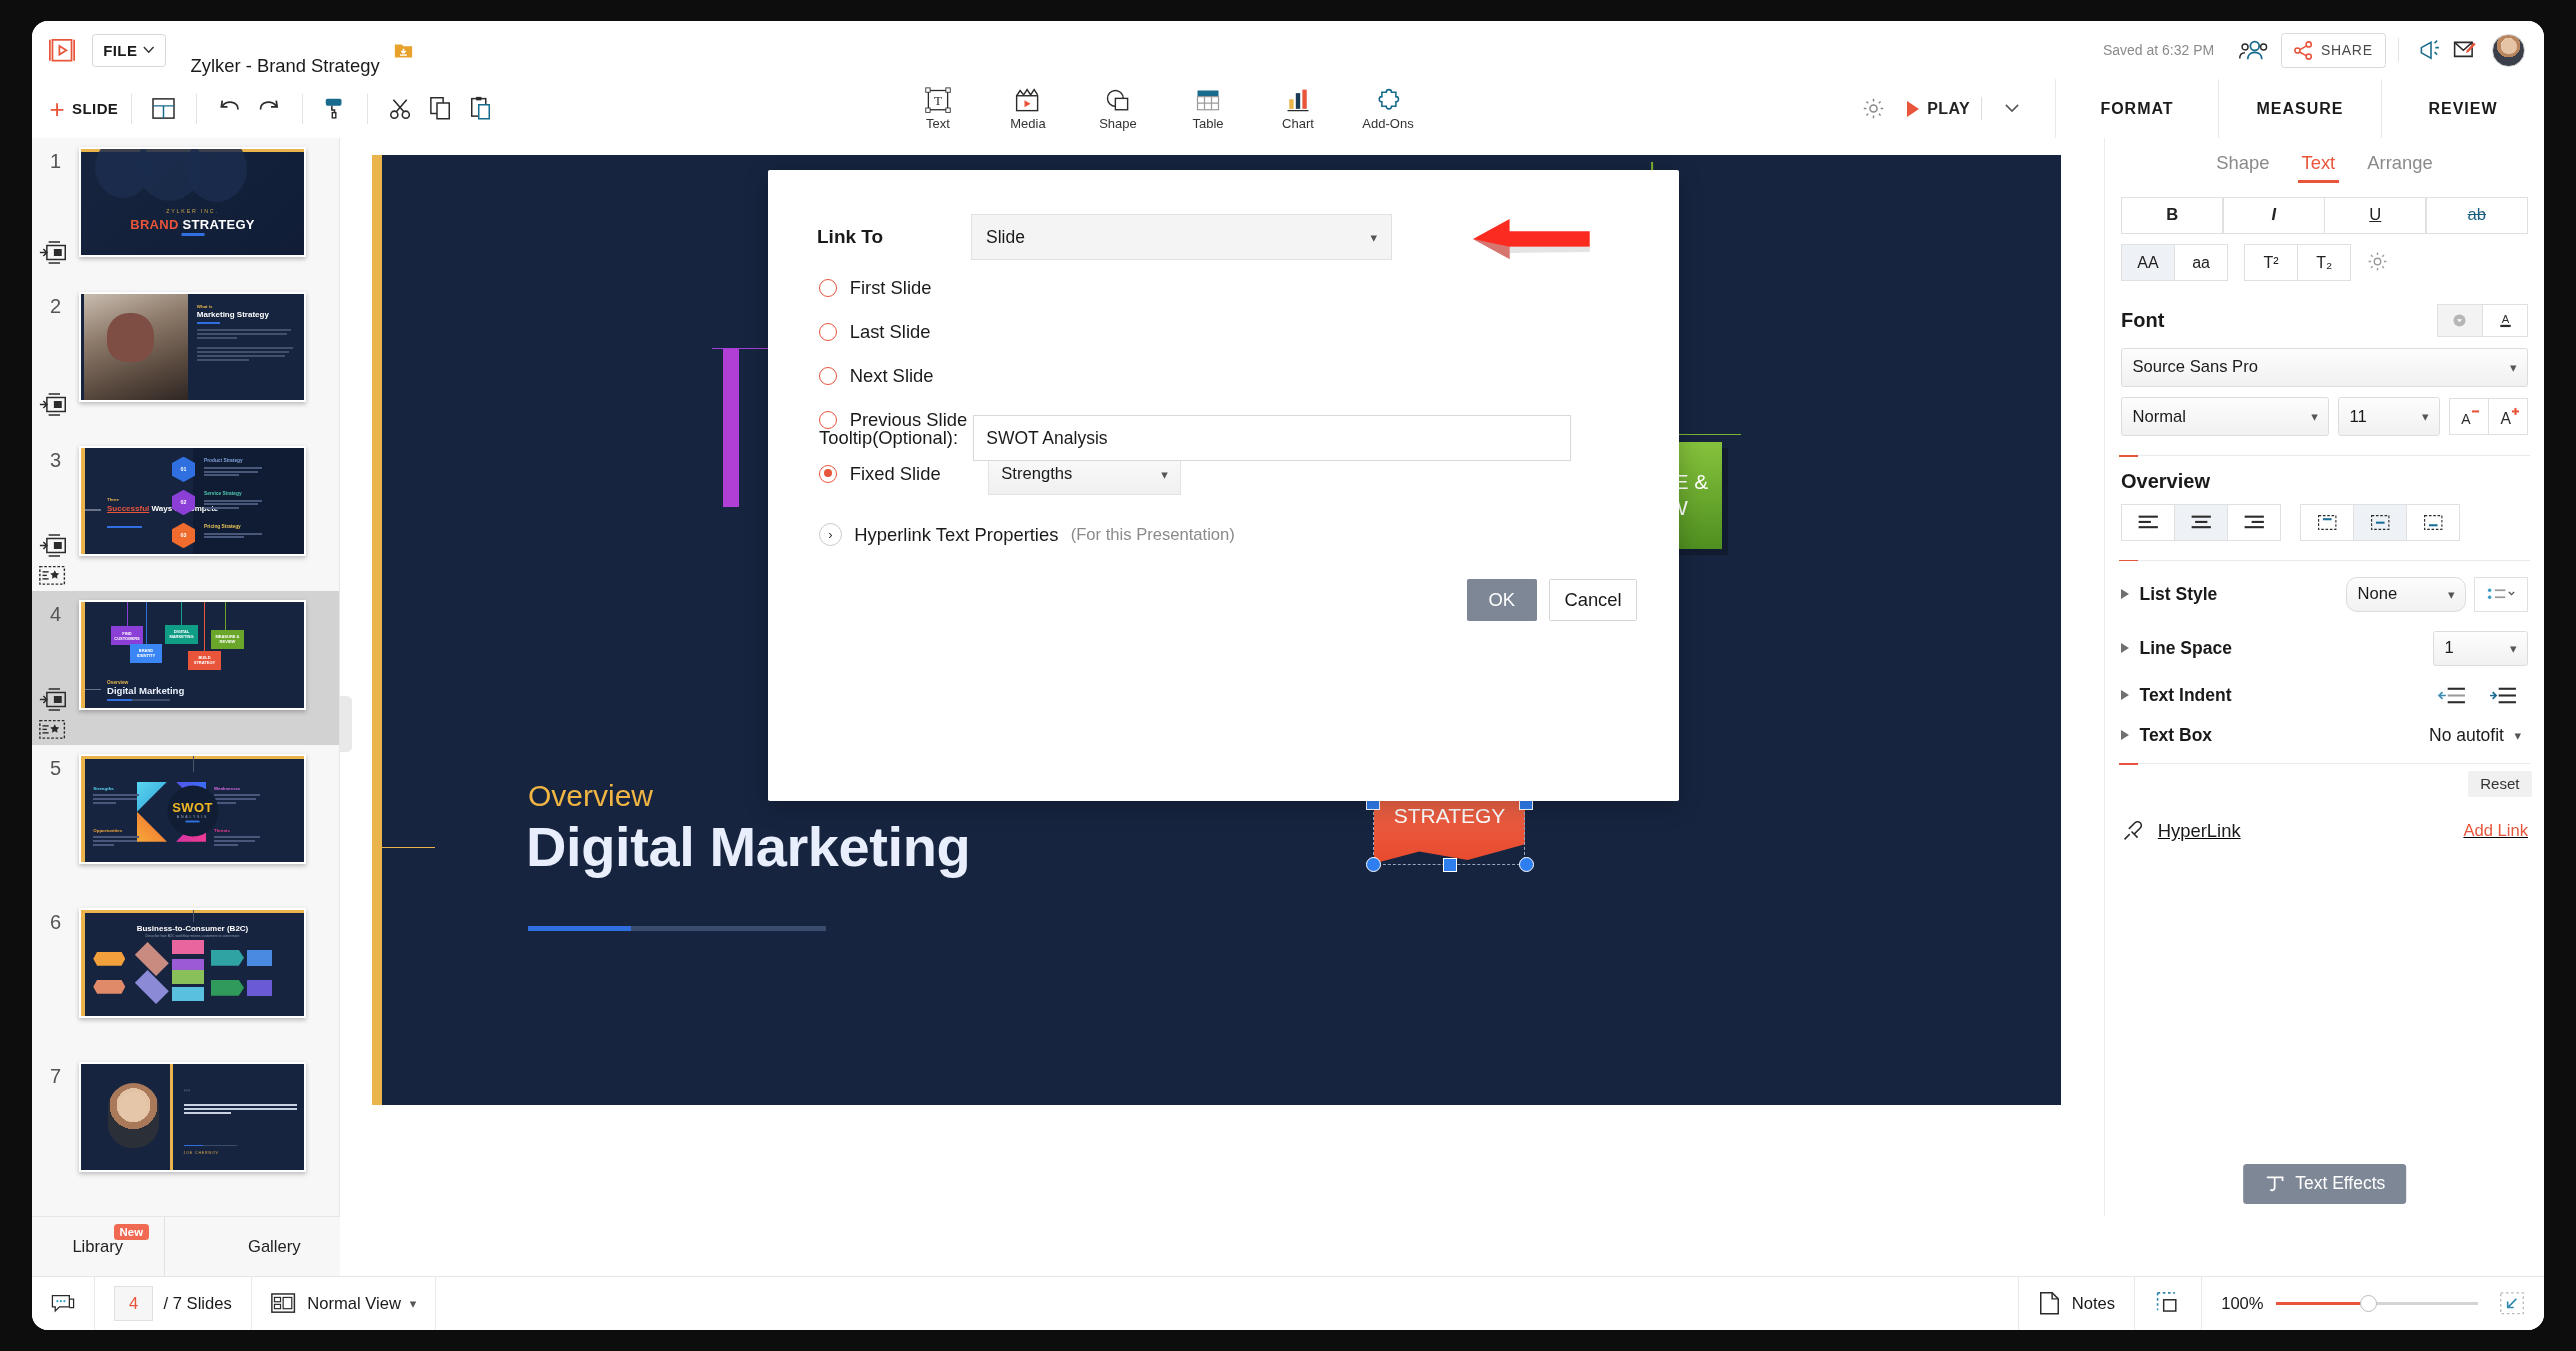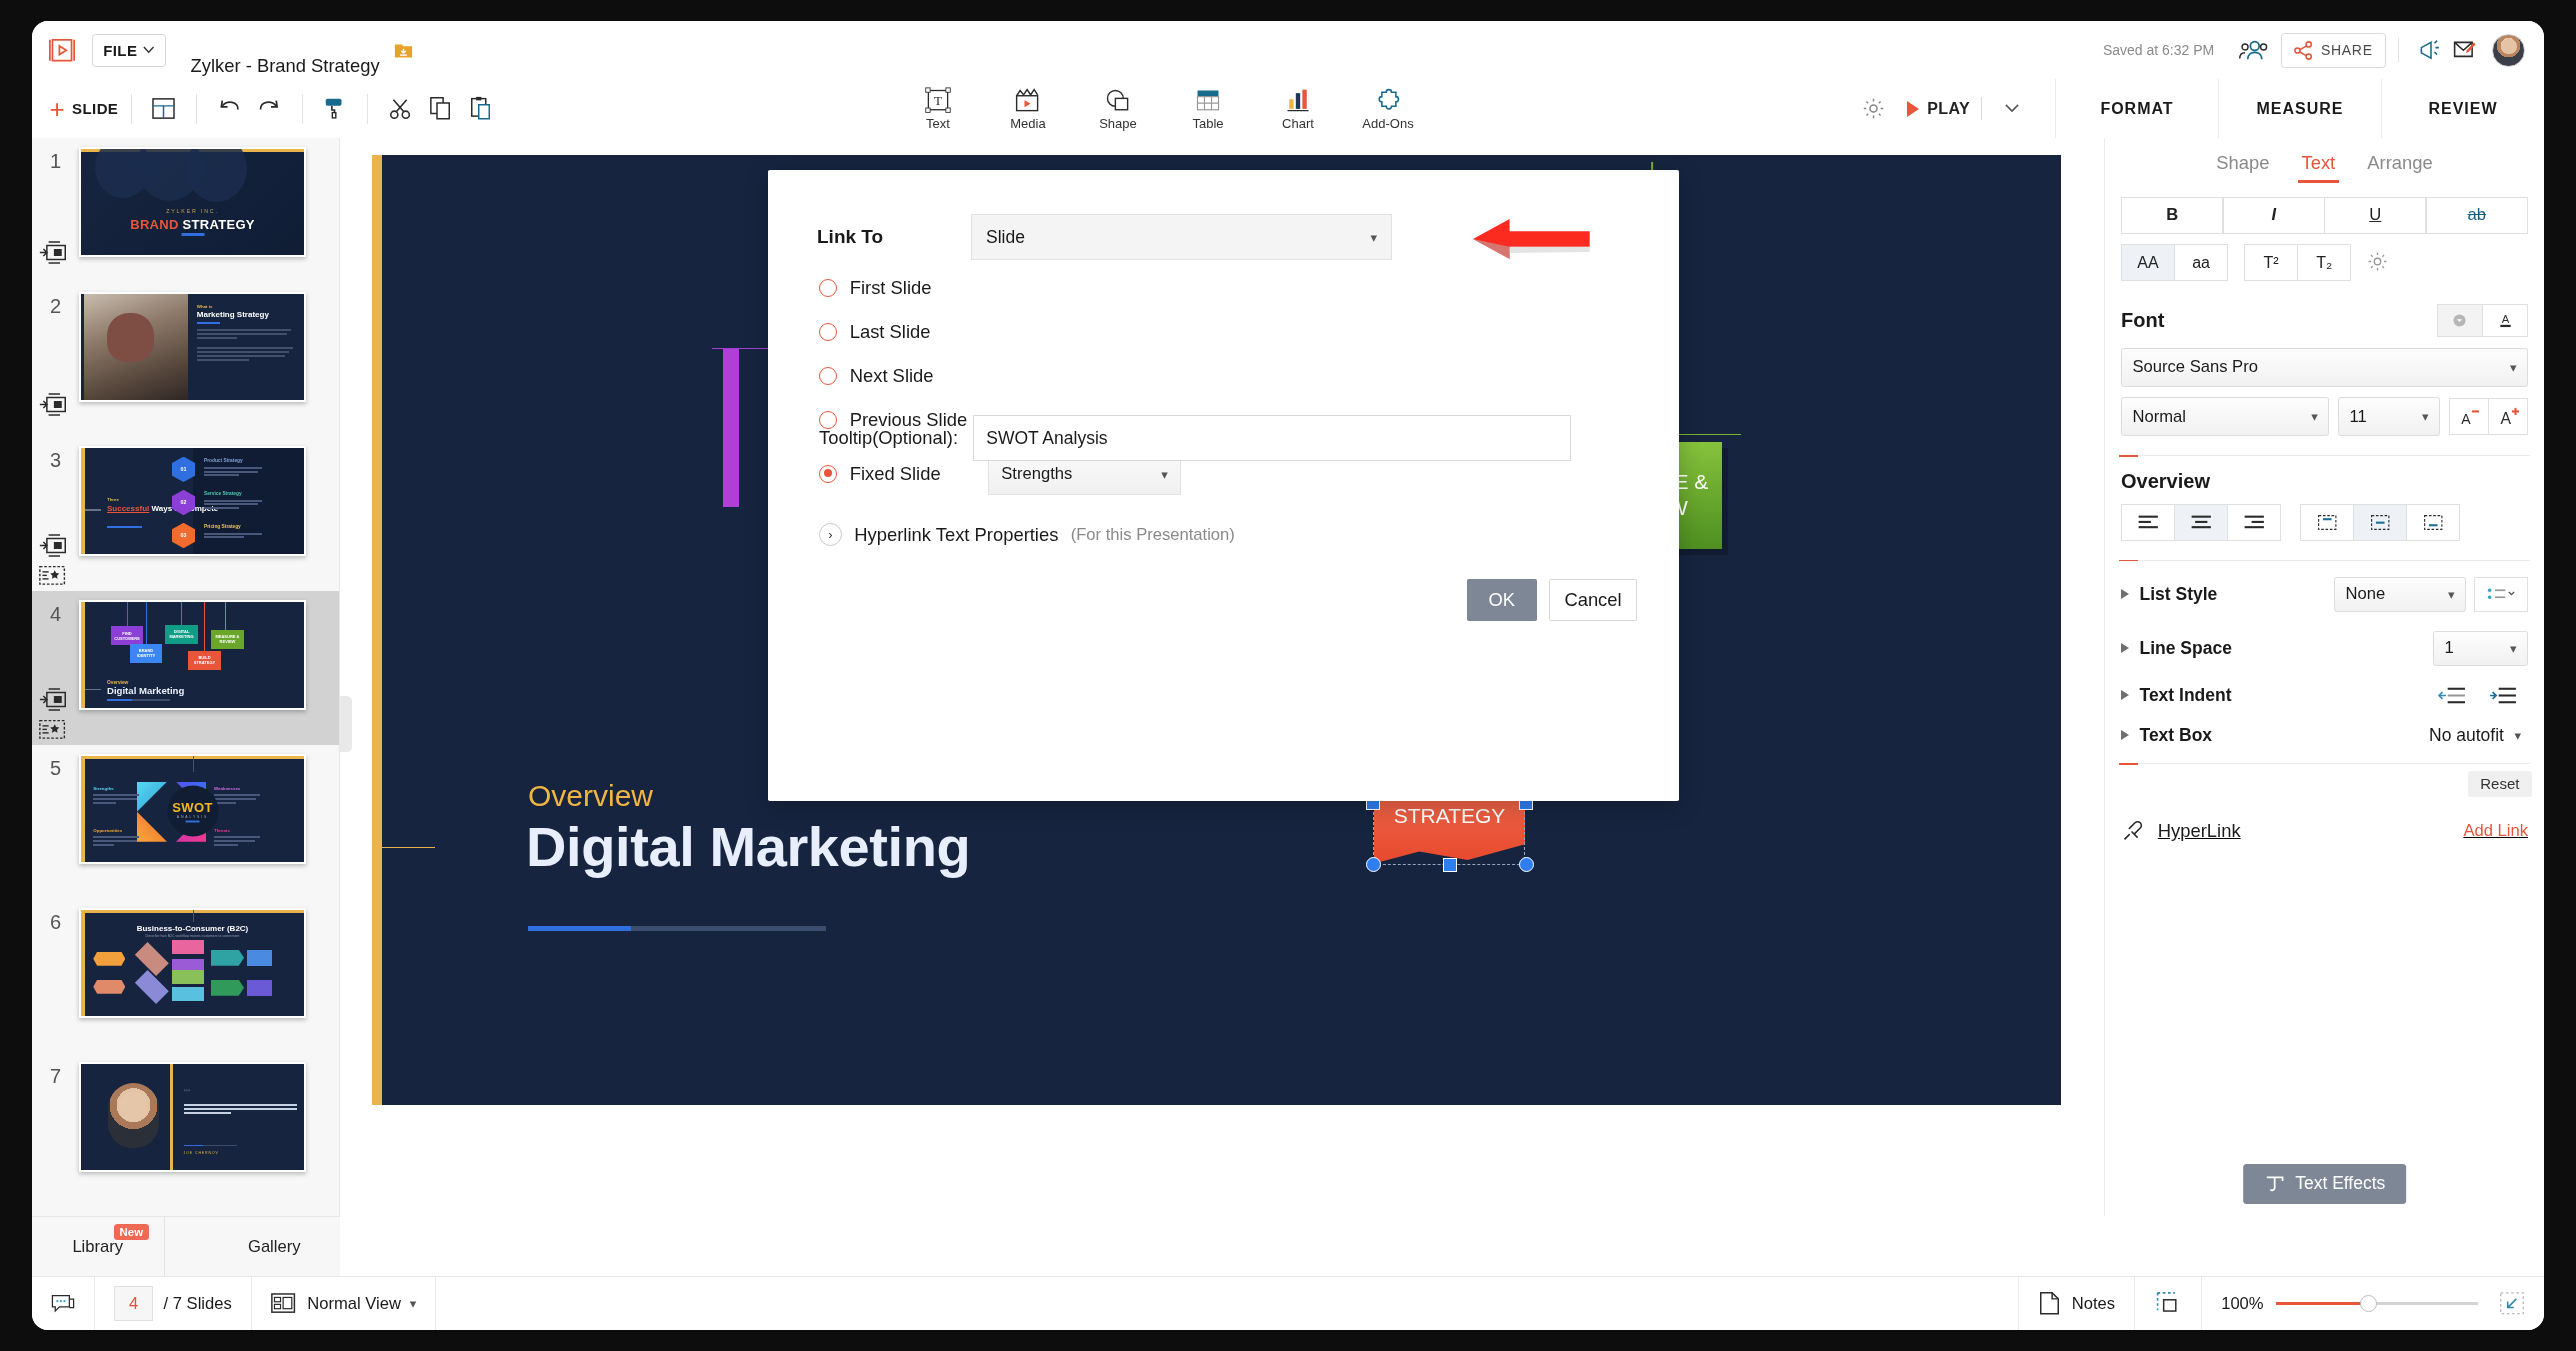--- a/index.html
+++ b/index.html
@@ -974,21 +974,21 @@
     </div>
 
     <div class="sec-divider" style="margin-top:19px;"></div>
 
     <div class="prop-row" style="margin-top:16px; justify-content:space-between;">
       <div style="display:flex;align-items:center;">
         <span class="tri"></span>
         <span class="lbl-bold">List Style</span>
       </div>
       <div style="display:flex;align-items:center;gap:8.8px;">
-        <div class="sel" style="width:132px;height:35px;">
+        <div class="sel" style="width:120px;height:35px;border-radius:11px;">
           <span>None</span>
           <span class="chev">▾</span>
         </div>
         <div class="g-btn" style="width:54px;height:35px;">
           <svg width="30" height="17.5" viewBox="0 0 34 20">
                 <circle cx="4" cy="6" r="2" fill="#3aa0c8"></circle>
                 <circle cx="4" cy="14" r="2" fill="#3aa0c8"></circle>
                 <rect x="10" y="5" width="12" height="2" fill="#9a9a9a"></rect>
                 <rect x="10" y="13" width="12" height="2" fill="#9a9a9a"></rect>
                 <path d="M26 8l3 3 3-3" fill="none" stroke="#555" stroke-width="1.6"></path>

